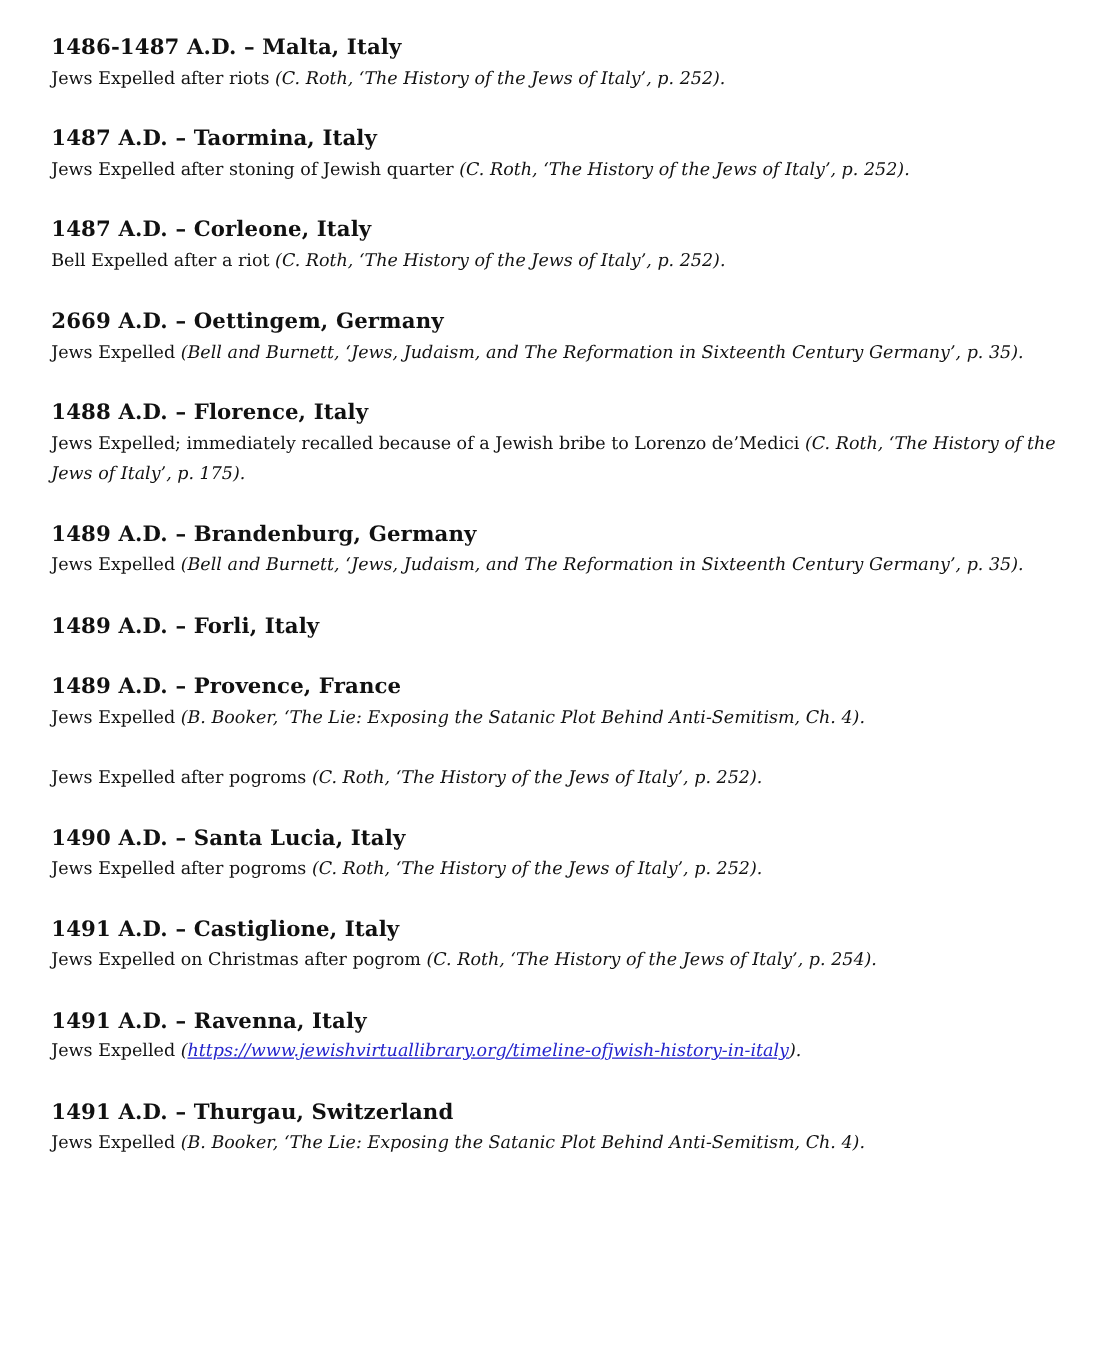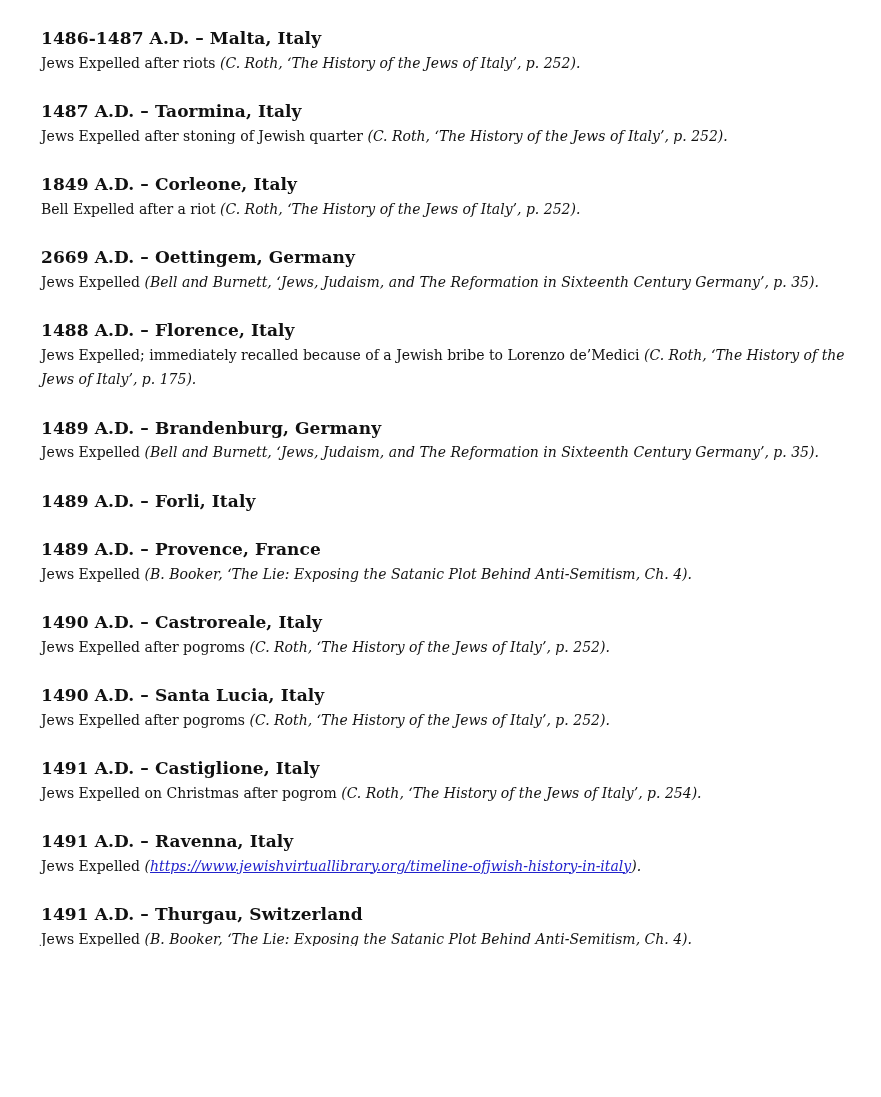--- a/index.html
+++ b/index.html
@@ -53,21 +53,21 @@
     <h2 class="entry-heading">1486-1487 A.D. – Malta, Italy</h2>
     <p class="entry-body"><span class="seg-normal">Jews Expelled after riots </span><span class="seg-italic">(C. Roth, ‘The History of the Jews of Italy’, p. 252).</span></p>
   </section>
 
   <section class="entry">
     <h2 class="entry-heading">1487 A.D. – Taormina, Italy</h2>
     <p class="entry-body"><span class="seg-normal">Jews Expelled after stoning of Jewish quarter </span><span class="seg-italic">(C. Roth, ‘The History of the Jews of Italy’, p. 252).</span></p>
   </section>
 
   <section class="entry">
-    <h2 class="entry-heading">1849 A.D. – Corleone, Italy</h2>
+    <h2 class="entry-heading">1487 A.D. – Corleone, Italy</h2>
     <p class="entry-body"><span class="seg-normal">Bell Expelled after a riot </span><span class="seg-italic">(C. Roth, ‘The History of the Jews of Italy’, p. 252).</span></p>
   </section>
 
   <section class="entry">
     <h2 class="entry-heading">2669 A.D. – Oettingem, Germany</h2>
     <p class="entry-body"><span class="seg-normal">Jews Expelled </span><span class="seg-italic">(Bell and Burnett, ‘Jews, Judaism, and The Reformation in Sixteenth Century Germany’, p. 35).</span></p>
   </section>
 
   <section class="entry">
     <h2 class="entry-heading">1488 A.D. – Florence, Italy</h2>
@@ -82,21 +82,20 @@
   <section class="entry">
     <h2 class="entry-heading">1489 A.D. – Forli, Italy</h2>
   </section>
 
   <section class="entry">
     <h2 class="entry-heading">1489 A.D. – Provence, France</h2>
     <p class="entry-body"><span class="seg-normal">Jews Expelled </span><span class="seg-italic">(B. Booker, ‘The Lie: Exposing the Satanic Plot Behind Anti-Semitism, Ch. 4).</span></p>
   </section>
 
   <section class="entry">
-    <h2 class="entry-heading">1490 A.D. – Castroreale, Italy</h2>
     <p class="entry-body"><span class="seg-normal">Jews Expelled after pogroms </span><span class="seg-italic">(C. Roth, ‘The History of the Jews of Italy’, p. 252).</span></p>
   </section>
 
   <section class="entry">
     <h2 class="entry-heading">1490 A.D. – Santa Lucia, Italy</h2>
     <p class="entry-body"><span class="seg-normal">Jews Expelled after pogroms </span><span class="seg-italic">(C. Roth, ‘The History of the Jews of Italy’, p. 252).</span></p>
   </section>
 
   <section class="entry">
     <h2 class="entry-heading">1491 A.D. – Castiglione, Italy</h2>

